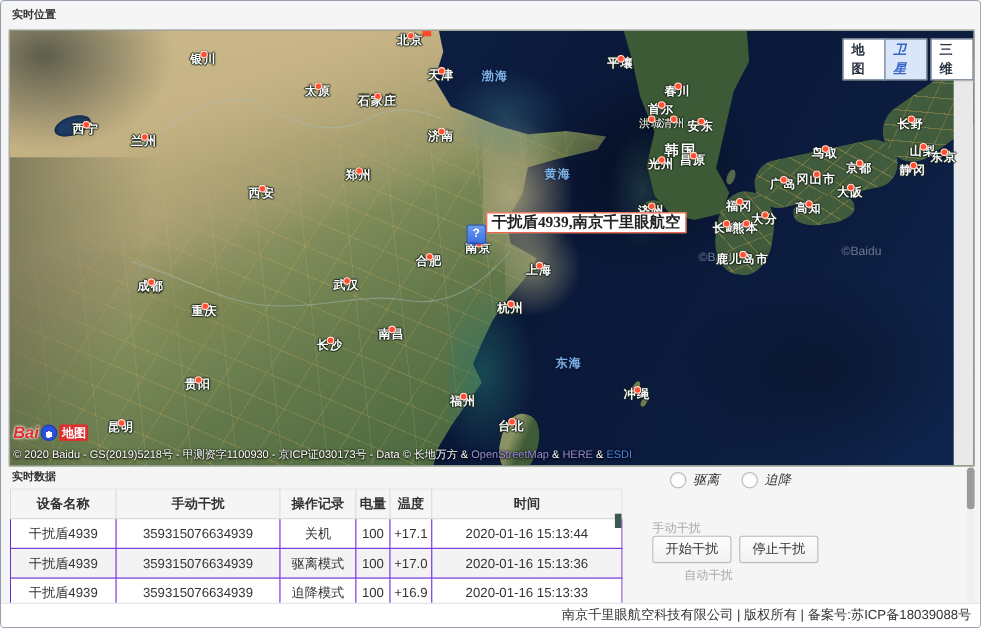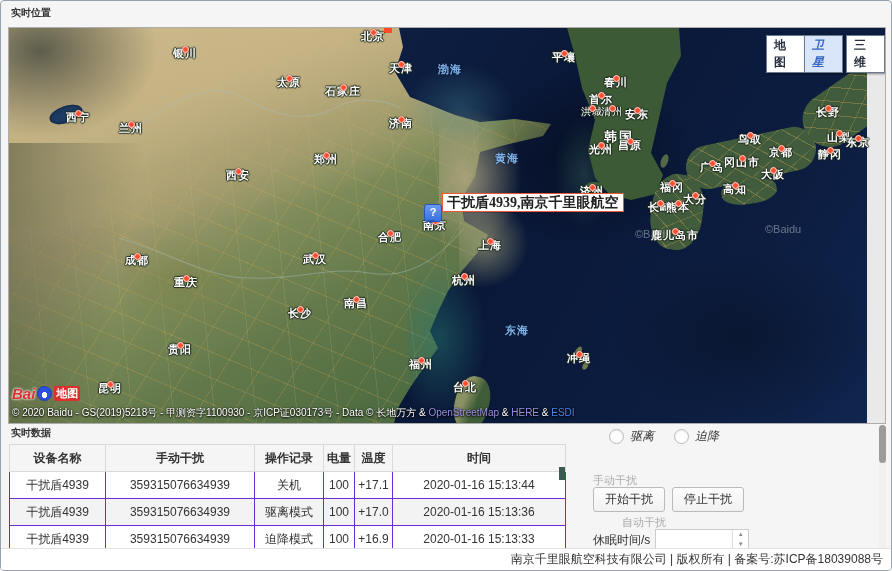--- a/index.html
+++ b/index.html
@@ -441,29 +441,20 @@
           <span class="radio"></span>
           <span>迫降</span>
         </span>
       </div>
     <div class="sec-label" style="top:48px;">手动干扰</div>
     <div id="btn-row">
       <button class="jam-btn">开始干扰</button>
       <button class="jam-btn">停止干扰</button>
     </div>
     <div class="sec-label" style="top:90px;margin-left:29px;">自动干扰</div>
-    <div id="sleep-row">
-      <label>休眠时间/s</label>
-      <div id="spin-input">
-        <div class="spin">
-          <span>▲</span>
-          <span>▼</span>
-        </div>
-      </div>
-    </div>
   </div>
 
   <div id="scrollbar">
     <div id="scroll-thumb"></div>
   </div>
 
   <div id="footer">南京千里眼航空科技有限公司 | 版权所有 | 备案号:苏ICP备18039088号</div>
 
 </div>
 

